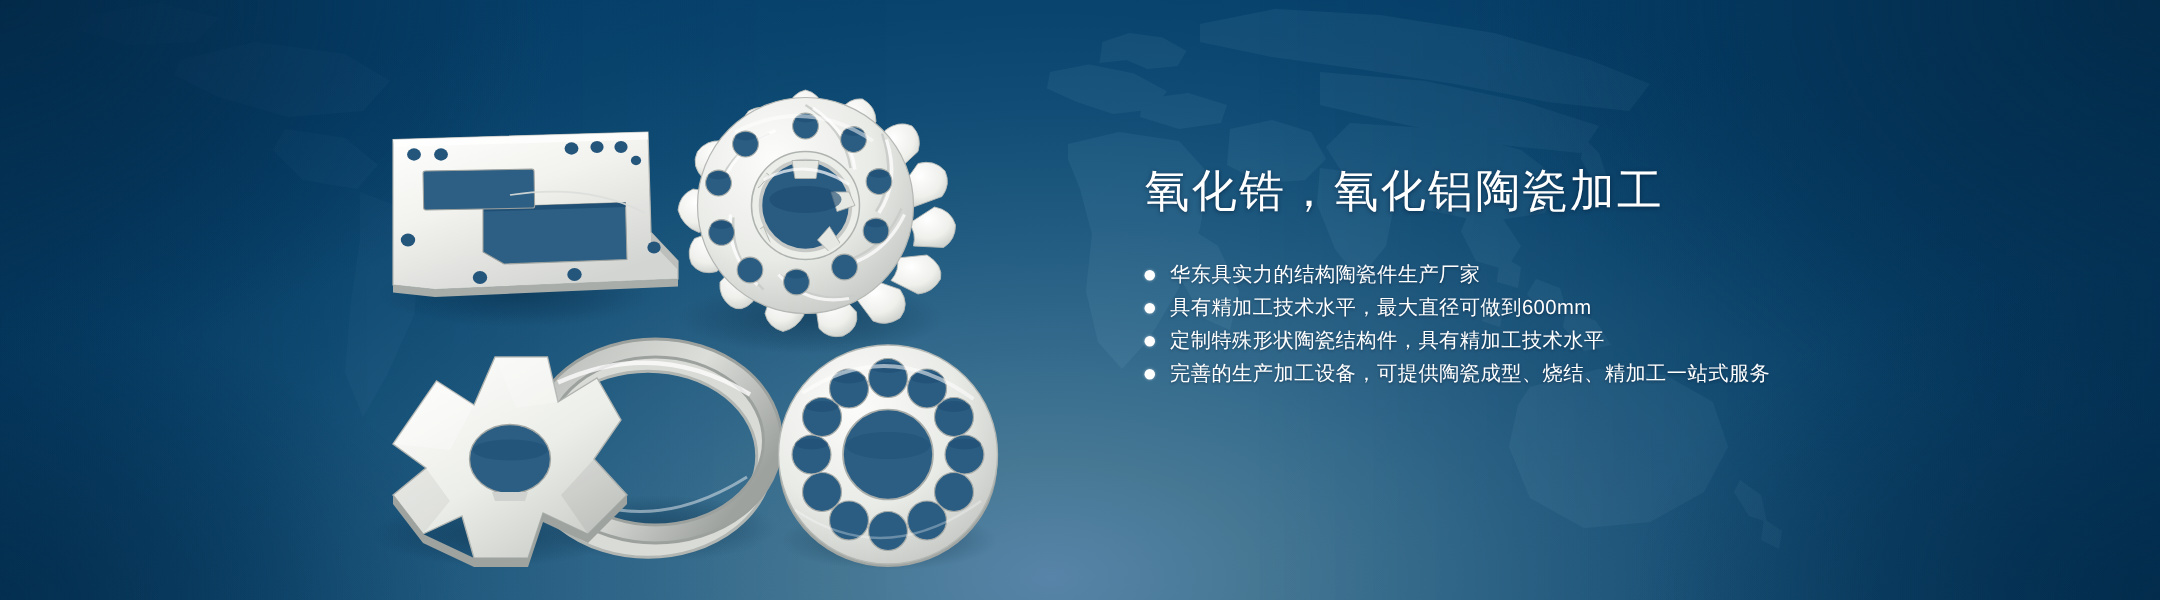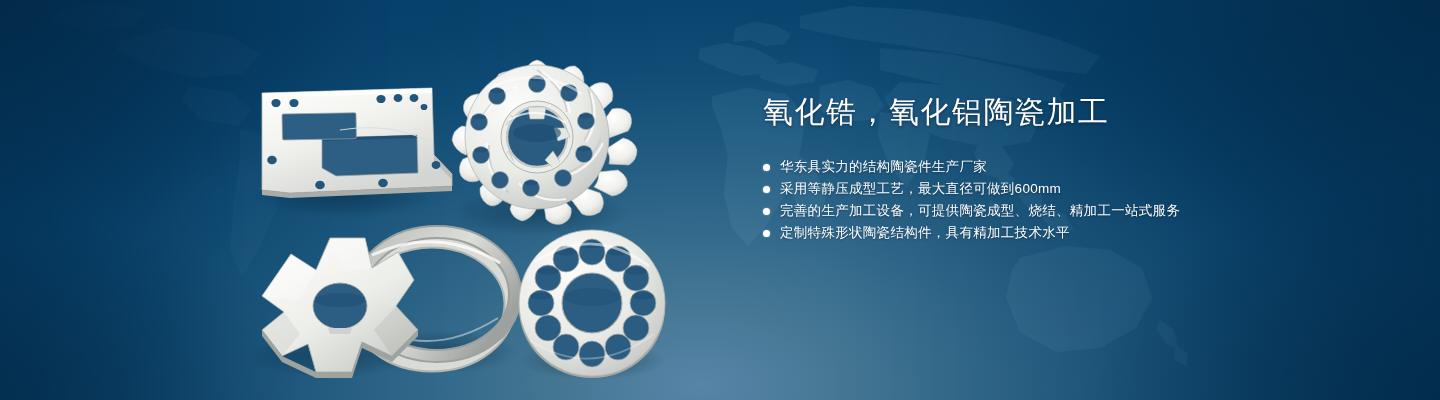--- a/index.html
+++ b/index.html
@@ -50,21 +50,21 @@
   }
   .worldmap {
     position:absolute; inset:0;
     opacity:.22;
     mix-blend-mode:screen;
   }
 
   
   .text-col {
     position:absolute;
-    left:763px; top:92px;
+    left:763px; top:108px;
     width:600px;
   }
   .headline {
     font-size:30px;
     line-height:40px;
     letter-spacing:1.5px;
     color:#ffffff;
     font-weight:400;
     text-shadow:0 1px 3px rgba(0,18,38,.55);
     white-space:nowrap;
@@ -378,29 +378,29 @@
 
     <div class="bullets">
 
       <div class="bullet-row">
         <span class="bullet-dot"></span>
         <span class="bullet-text">华东具实力的结构陶瓷件生产厂家</span>
       </div>
 
       <div class="bullet-row">
         <span class="bullet-dot"></span>
-        <span class="bullet-text">采用等静压成型工艺，最大直径可做到600mm</span>
+        <span class="bullet-text">具有精加工技术水平，最大直径可做到600mm</span>
+      </div>
+
+      <div class="bullet-row">
+        <span class="bullet-dot"></span>
+        <span class="bullet-text">定制特殊形状陶瓷结构件，具有精加工技术水平</span>
       </div>
 
       <div class="bullet-row">
         <span class="bullet-dot"></span>
         <span class="bullet-text">完善的生产加工设备，可提供陶瓷成型、烧结、精加工一站式服务</span>
       </div>
 
-      <div class="bullet-row">
-        <span class="bullet-dot"></span>
-        <span class="bullet-text">定制特殊形状陶瓷结构件，具有精加工技术水平</span>
-      </div>
-
     </div>
   </div>
 
 </div>
 
 </body></html>

